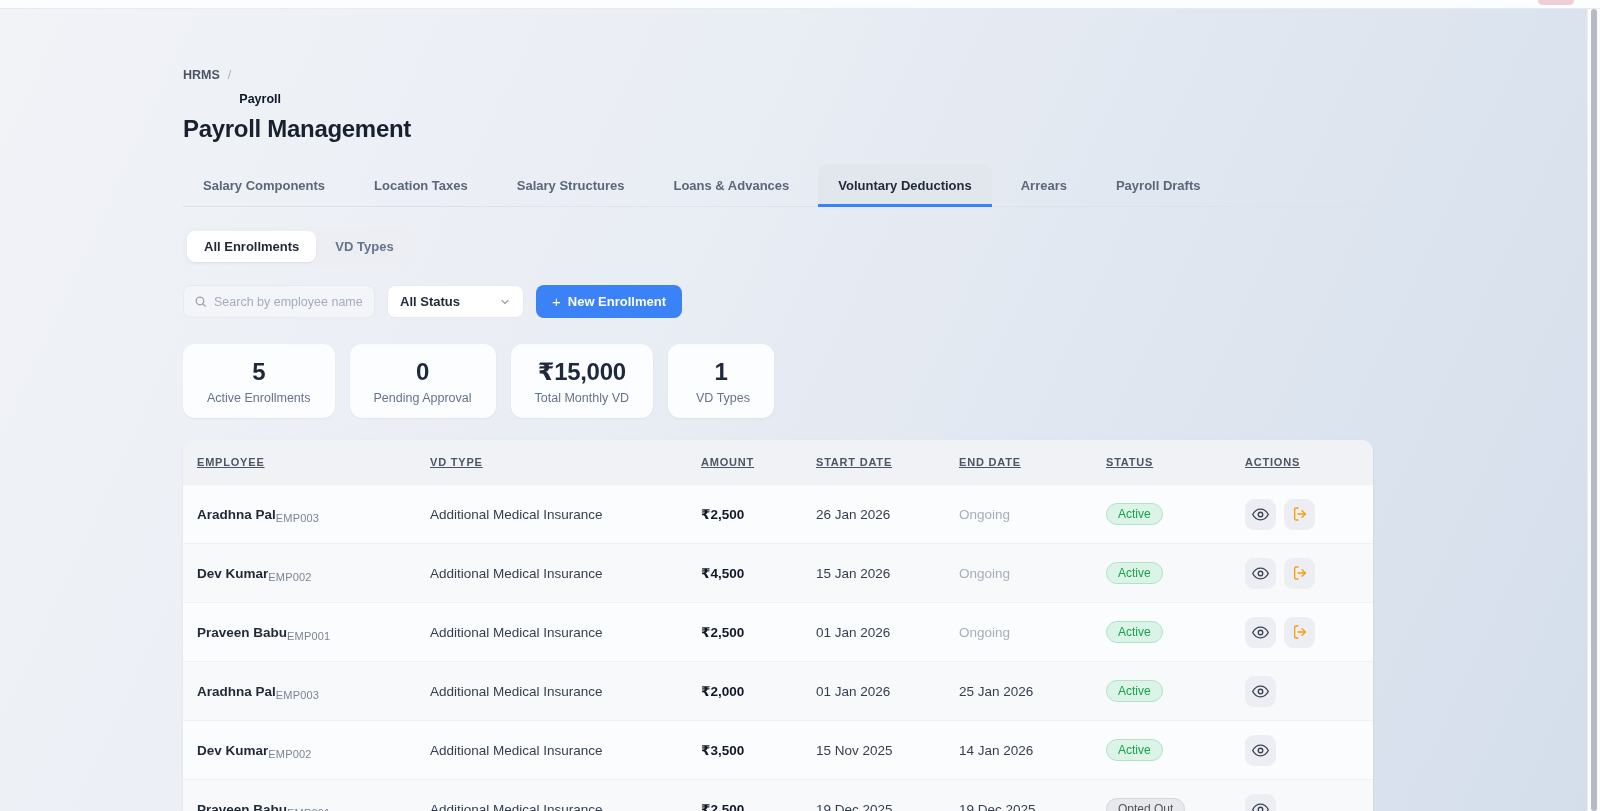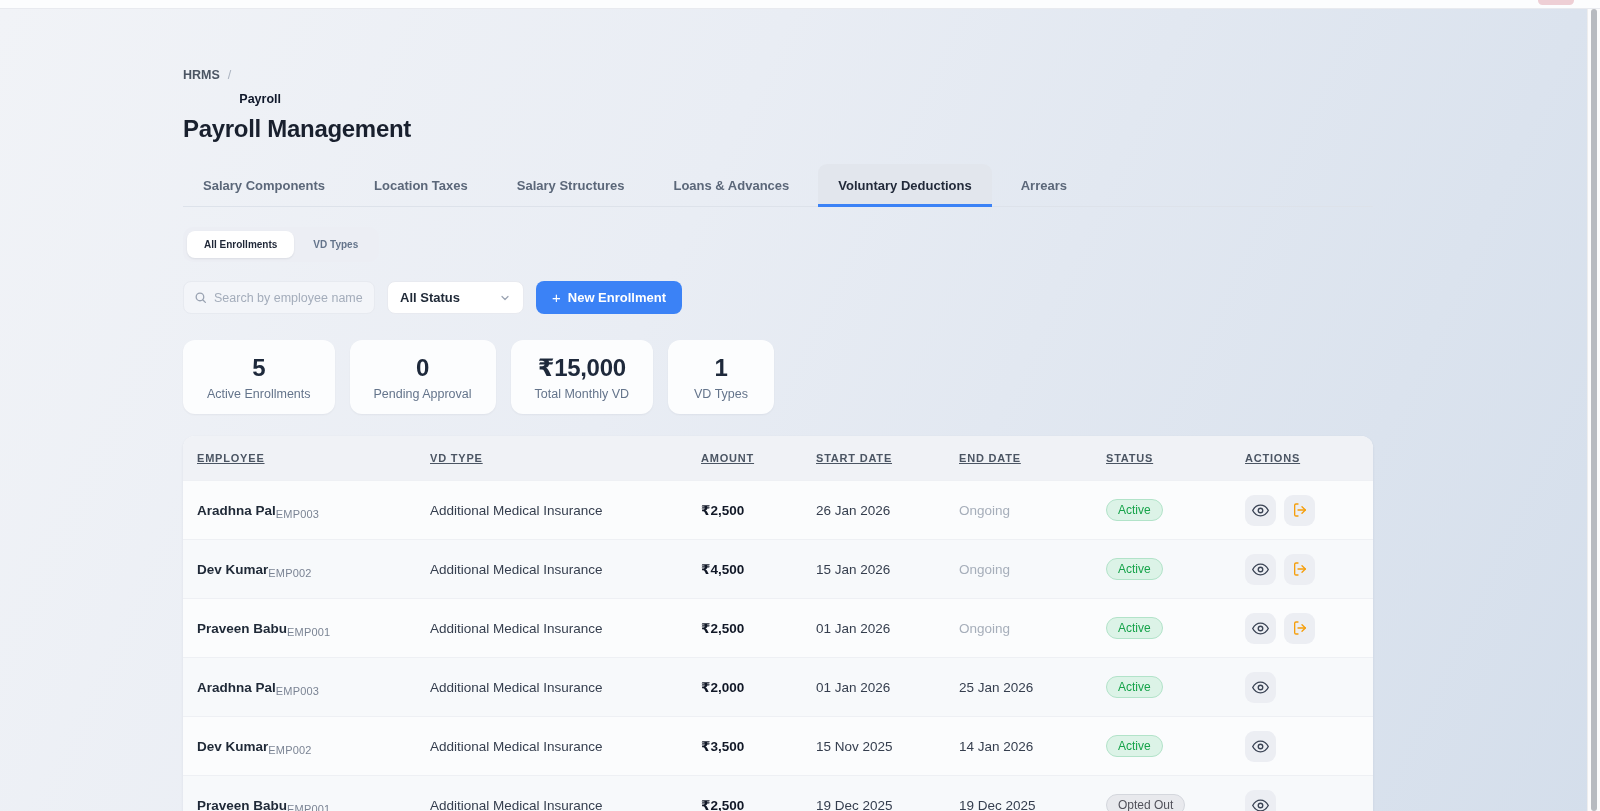--- a/index.html
+++ b/index.html
@@ -29,21 +29,21 @@
 
   
   .tabs { margin-top:21px; display:flex; border-bottom:1px solid #dde2ea; }
   .tab { padding:0 20px; height:42px; display:flex; align-items:center; font-size:13px; font-weight:600;
     color:#5b6779; cursor:pointer; white-space:nowrap; margin-right:9px; }
   .tab.active { background:#e2e6ed; border-radius:9px 9px 0 0; color:#222a3a; position:relative; }
   .tab.active::after { content:""; position:absolute; left:0; right:0; bottom:-1px; height:3px; background:#3b82f6; }
 
   
   .subtabs { margin-top:20px; display:inline-flex; background:#eceef4; border-radius:10px; padding:4px; gap:2px; }
-  .subtab { padding:8px 17px; font-size:10px; font-weight:600; color:#64748b; border-radius:8px; cursor:pointer; }
+  .subtab { padding:8px 17px; font-size:13px; font-weight:600; color:#64748b; border-radius:8px; cursor:pointer; }
   .subtab.active { background:#ffffff; color:#1f2737; box-shadow:0 1px 2px rgba(16,24,40,.08); }
 
   
   .filters { margin-top:19px; display:flex; gap:12px; align-items:center; }
   .search-box { width:192px; height:33px; background:#f3f5f9; border:1px solid #e7eaf0; border-radius:8px;
     display:flex; align-items:center; padding:0 10px; gap:7px; }
   .search-box input { border:none; outline:none; background:transparent; font-family:inherit; font-size:12.5px;
     color:#374151; width:100%; }
   .search-box input::placeholder { color:#a4adbb; }
   .select { height:33px; background:#ffffff; border:1px solid #e8eaf0; border-radius:8px; padding:0 12px;
@@ -52,21 +52,21 @@
   .select.types { width:175px; }
   .btn-primary { height:33px; background:#3b82f6; border:none; border-radius:8px; color:#fff; font-family:inherit;
     font-size:13px; font-weight:600; padding:0 16px; display:flex; align-items:center; gap:7px; cursor:pointer; }
   .btn-primary .plus { font-size:15px; font-weight:500; line-height:1; margin-top:-1px; }
 
   
   .stats { margin-top:26px; display:flex; gap:15px; }
   .stat-card { background:#fcfdfe; border-radius:12px; padding:14px 24px 13px; text-align:center;
     box-shadow:0 1px 2px rgba(16,24,40,.05); min-width:106px; }
   .stat-value { font-size:24px; font-weight:700; color:#1e293b; letter-spacing:-.3px; }
-  .stat-label { margin-top:5px; font-size:12.5px; color:#64748b; white-space:nowrap; }
+  .stat-label { margin-top:5px; font-size:12.5px; color:#64748b; white-space:nowrap;text-align:right; }
 
   
   .table-card { margin-top:22px; background:#fbfcfd; border-radius:12px; overflow:hidden;
     box-shadow:0 1px 3px rgba(16,24,40,.07); }
   .tgrid { display:grid; grid-template-columns:233px 271px 115px 143px 147px 139px 1fr; align-items:center; padding:0 14px; }
   .thead { background:#f0f2f6; height:44px; }
   .th { font-size:11px; font-weight:700; letter-spacing:.8px; text-transform:uppercase; color:#4b5563;text-decoration:underline; }
   .trow { height:59px; border-top:1px solid #eef0f4; background:#fbfcfd; }
   .trow.alt { background:#f7f9fb; }
   .emp-cell { display:flex; align-items:center; gap:0; }
@@ -104,20 +104,21 @@
 
   <div class="page-title">Payroll Management</div>
 
   <div class="tabs">
       <div class="tab">Salary Components</div>
       <div class="tab">Location Taxes</div>
       <div class="tab">Salary Structures</div>
       <div class="tab">Loans &amp; Advances</div>
       <div class="tab active">Voluntary Deductions</div>
       <div class="tab">Arrears</div>
+      <div class="tab">Payroll Drafts</div>
     </div>
 
   <div class="subtabs">
       <div class="subtab active">All Enrollments</div>
       <div class="subtab">VD Types</div>
     </div>
 
   <div class="filters">
     <div class="search-box">
       <span style="display:flex;">

